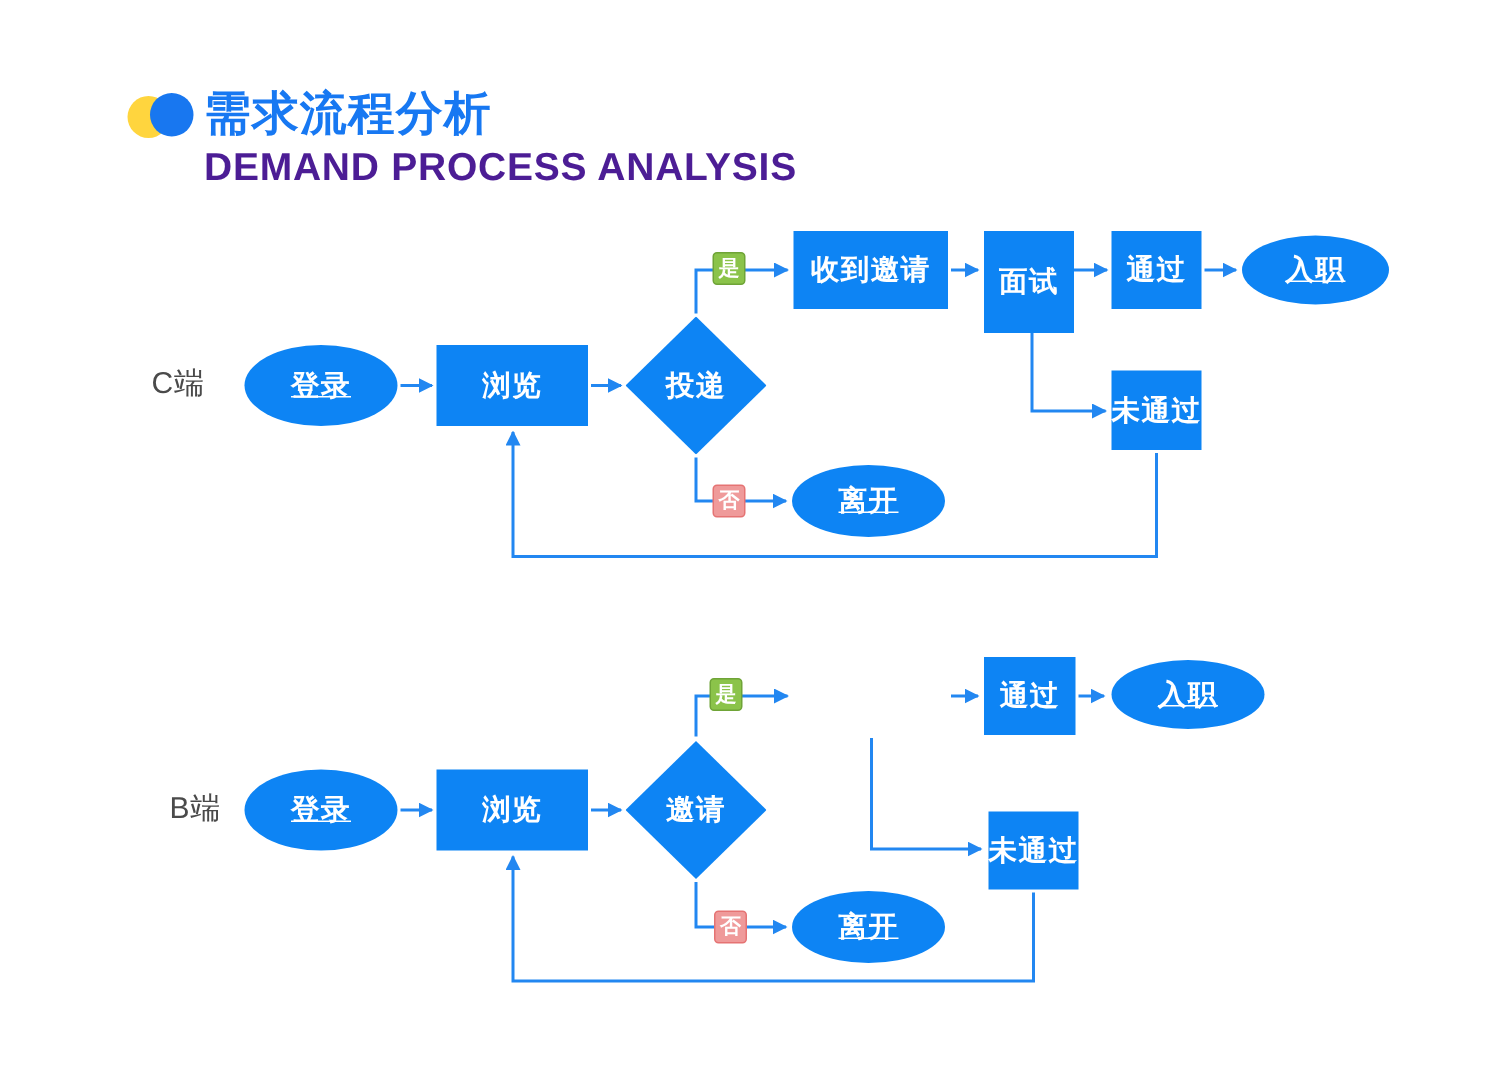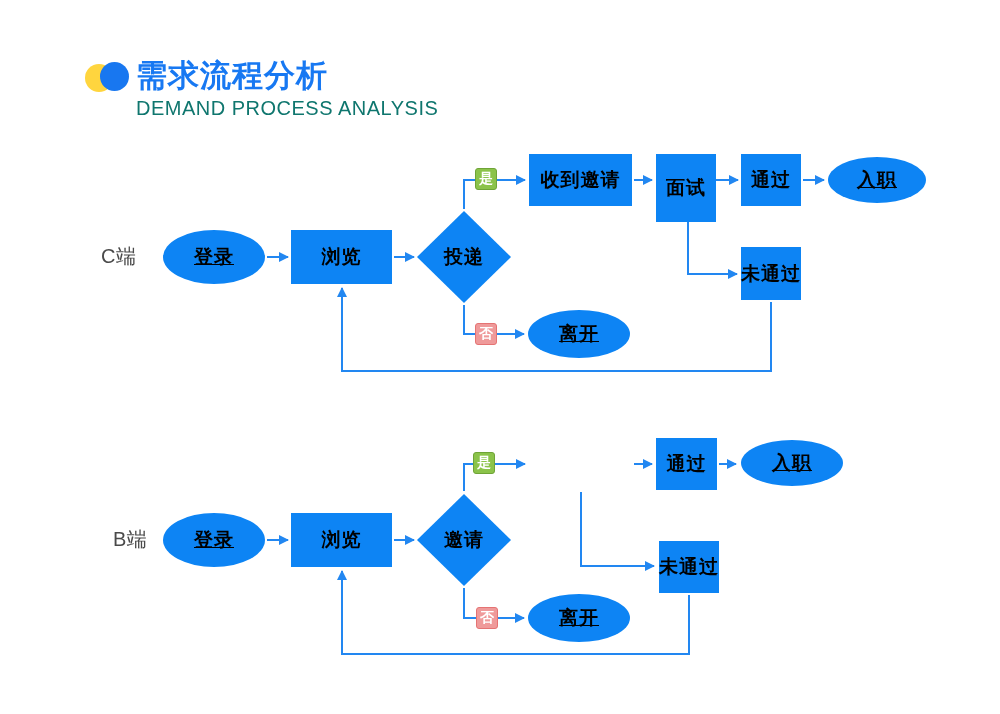--- a/index.html
+++ b/index.html
@@ -10,26 +10,26 @@
   
   .dot{position:absolute;border-radius:50%;}
   .dot-yellow{left:85px;top:64px;width:28px;height:28px;background:#ffd53e;z-index:1;}
   .dot-blue{left:100px;top:62px;width:29px;height:29px;background:#1877f0;z-index:2;}
   .page-title{
     position:absolute;left:136px;top:60px;margin:0;
     font-size:31px;font-weight:800;color:#1778f2;letter-spacing:1px;line-height:1;
   }
   .page-subtitle{
     position:absolute;left:136px;top:98px;
-    font-size:20px;font-weight:400;color:#0f766e;letter-spacing:0.5px;line-height:1;
+    font-size:26px;font-weight:700;color:#4c1d95;letter-spacing:0.5px;line-height:1;
   }
   
   .node{
     position:absolute;display:flex;align-items:center;justify-content:center;
-    background:#0d84f4;color:#000000;font-size:19px;font-weight:700;
+    background:#0d84f4;color:#ffffff;font-size:19px;font-weight:700;
     letter-spacing:1px;box-sizing:border-box;z-index:3;
   }
   .ellipse{border-radius:50%;text-decoration:underline;}
   .diamond{clip-path:polygon(50% 0,100% 50%,50% 100%,0 50%);}
   .row-label{
     position:absolute;font-size:20px;color:#4a4a4a;line-height:1;z-index:3;
     letter-spacing:0.5px;
   }
   .badge{
     position:absolute;width:22px;height:22px;display:flex;align-items:center;

